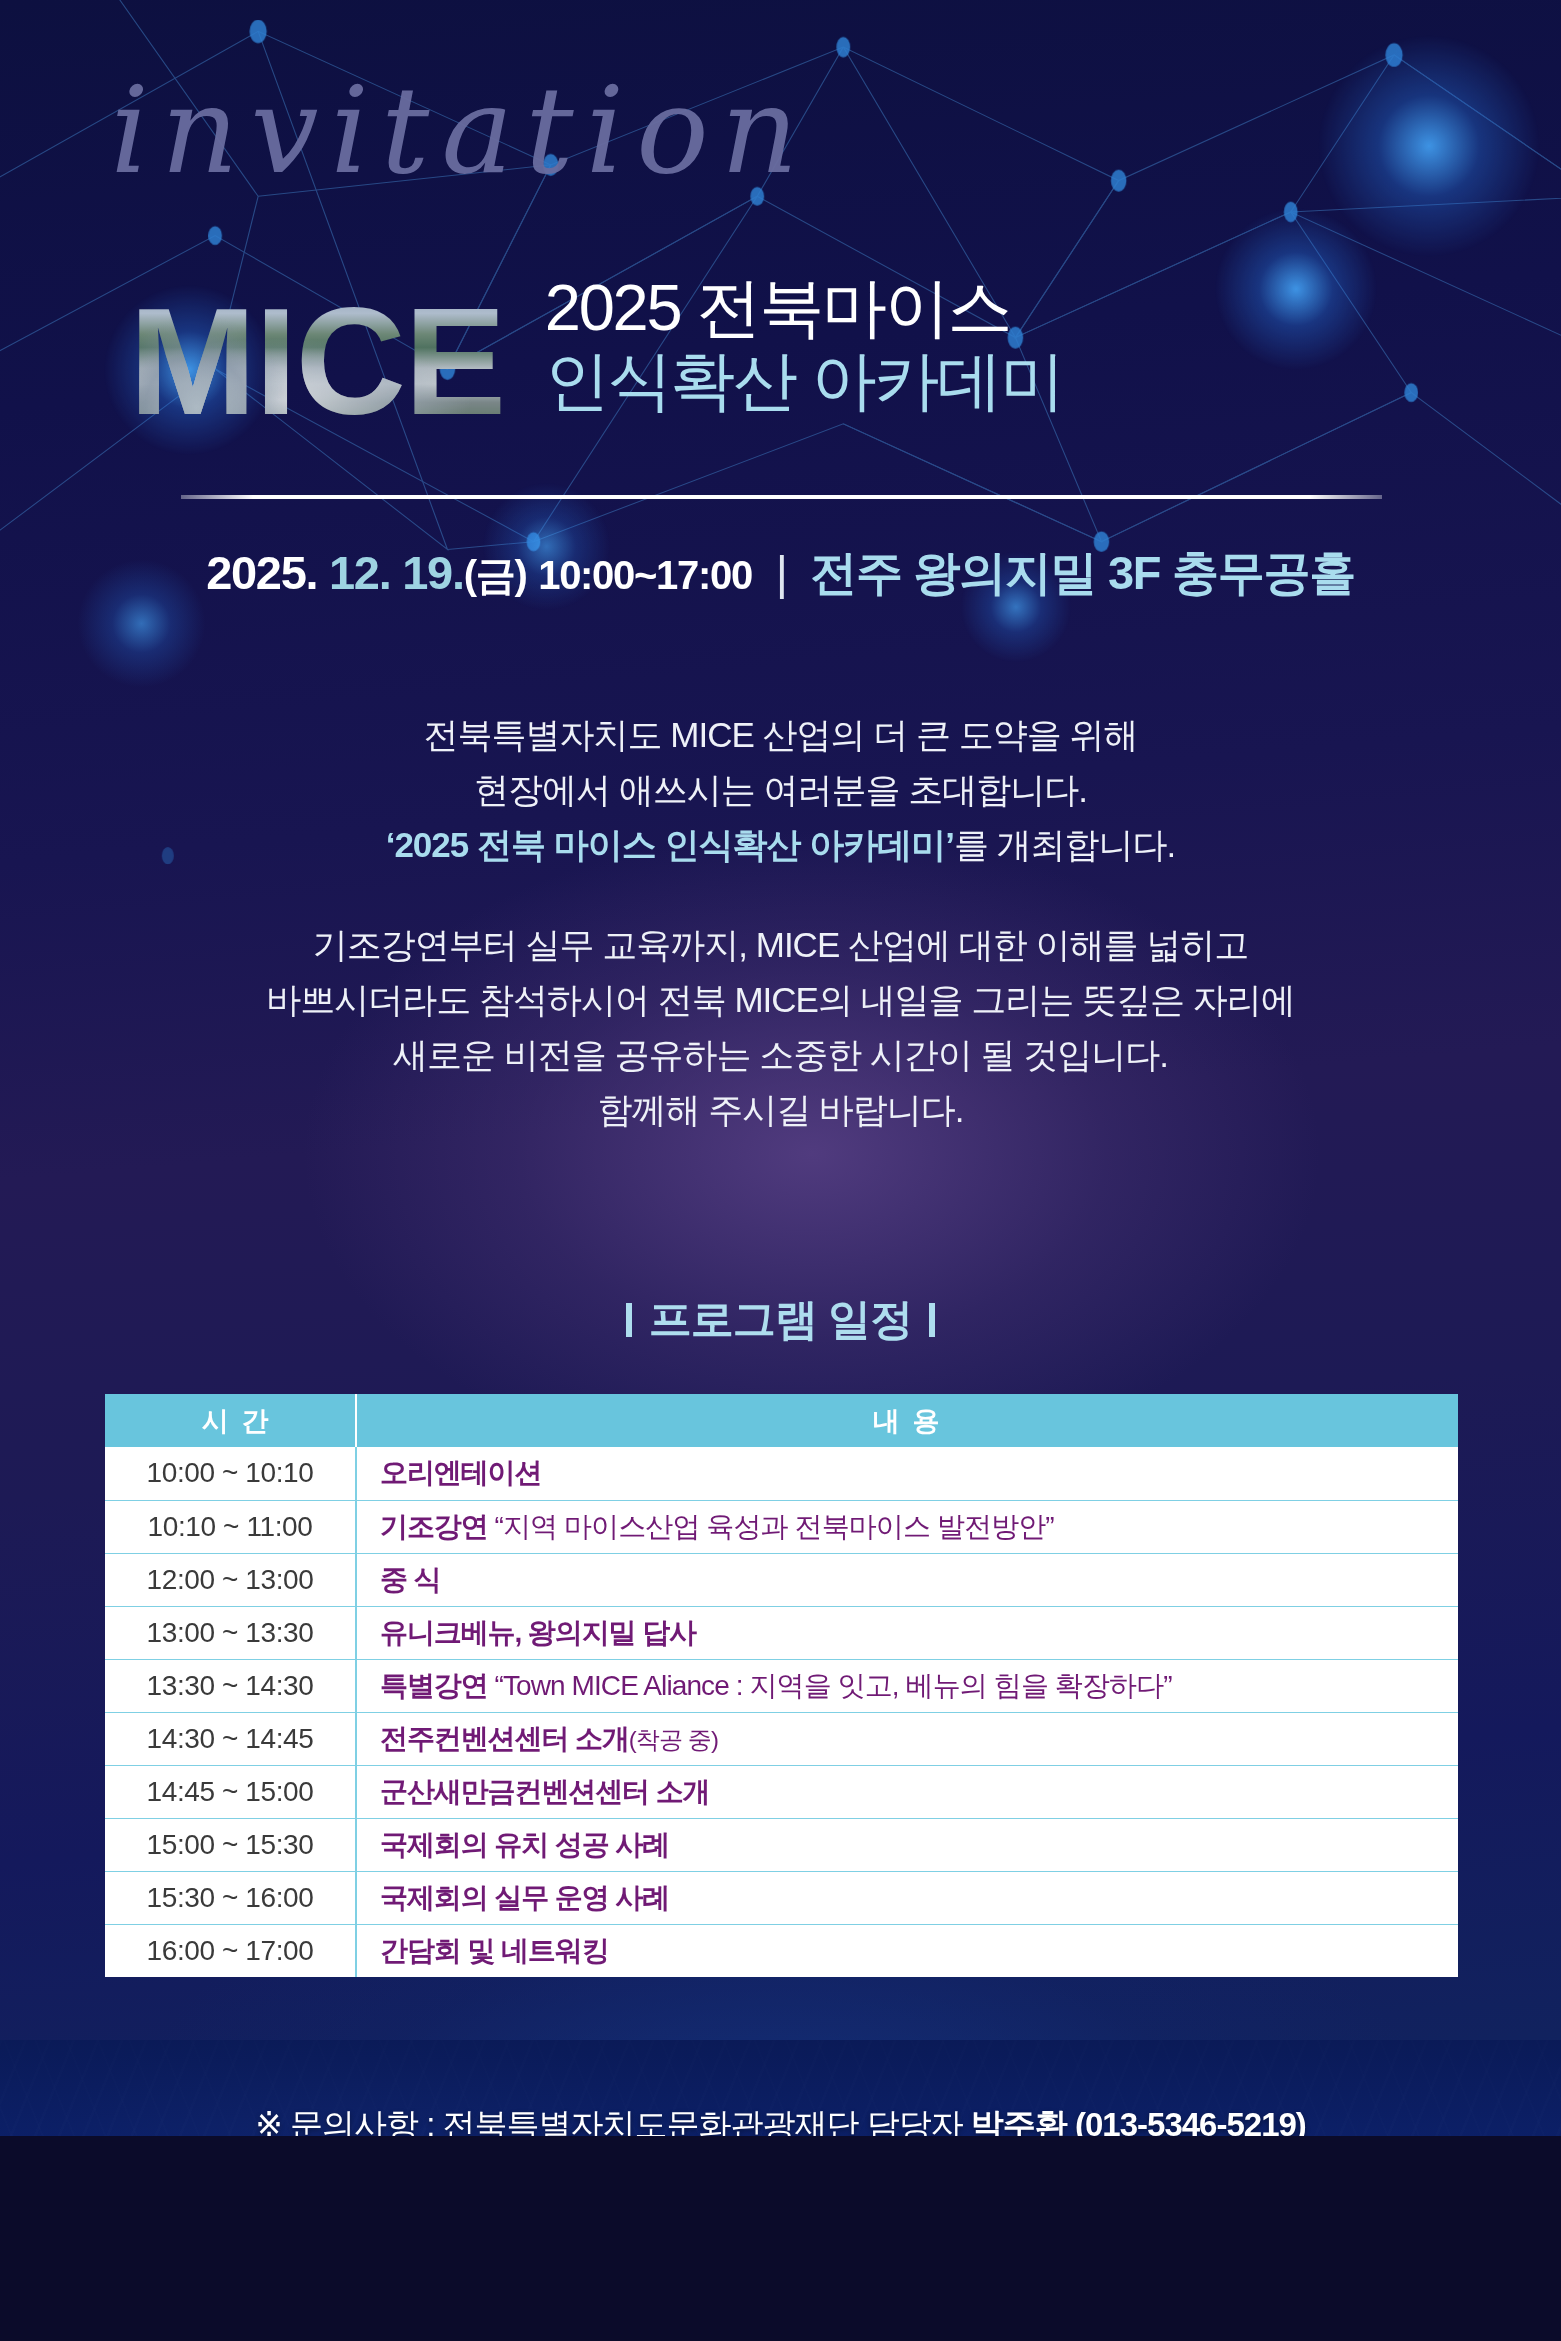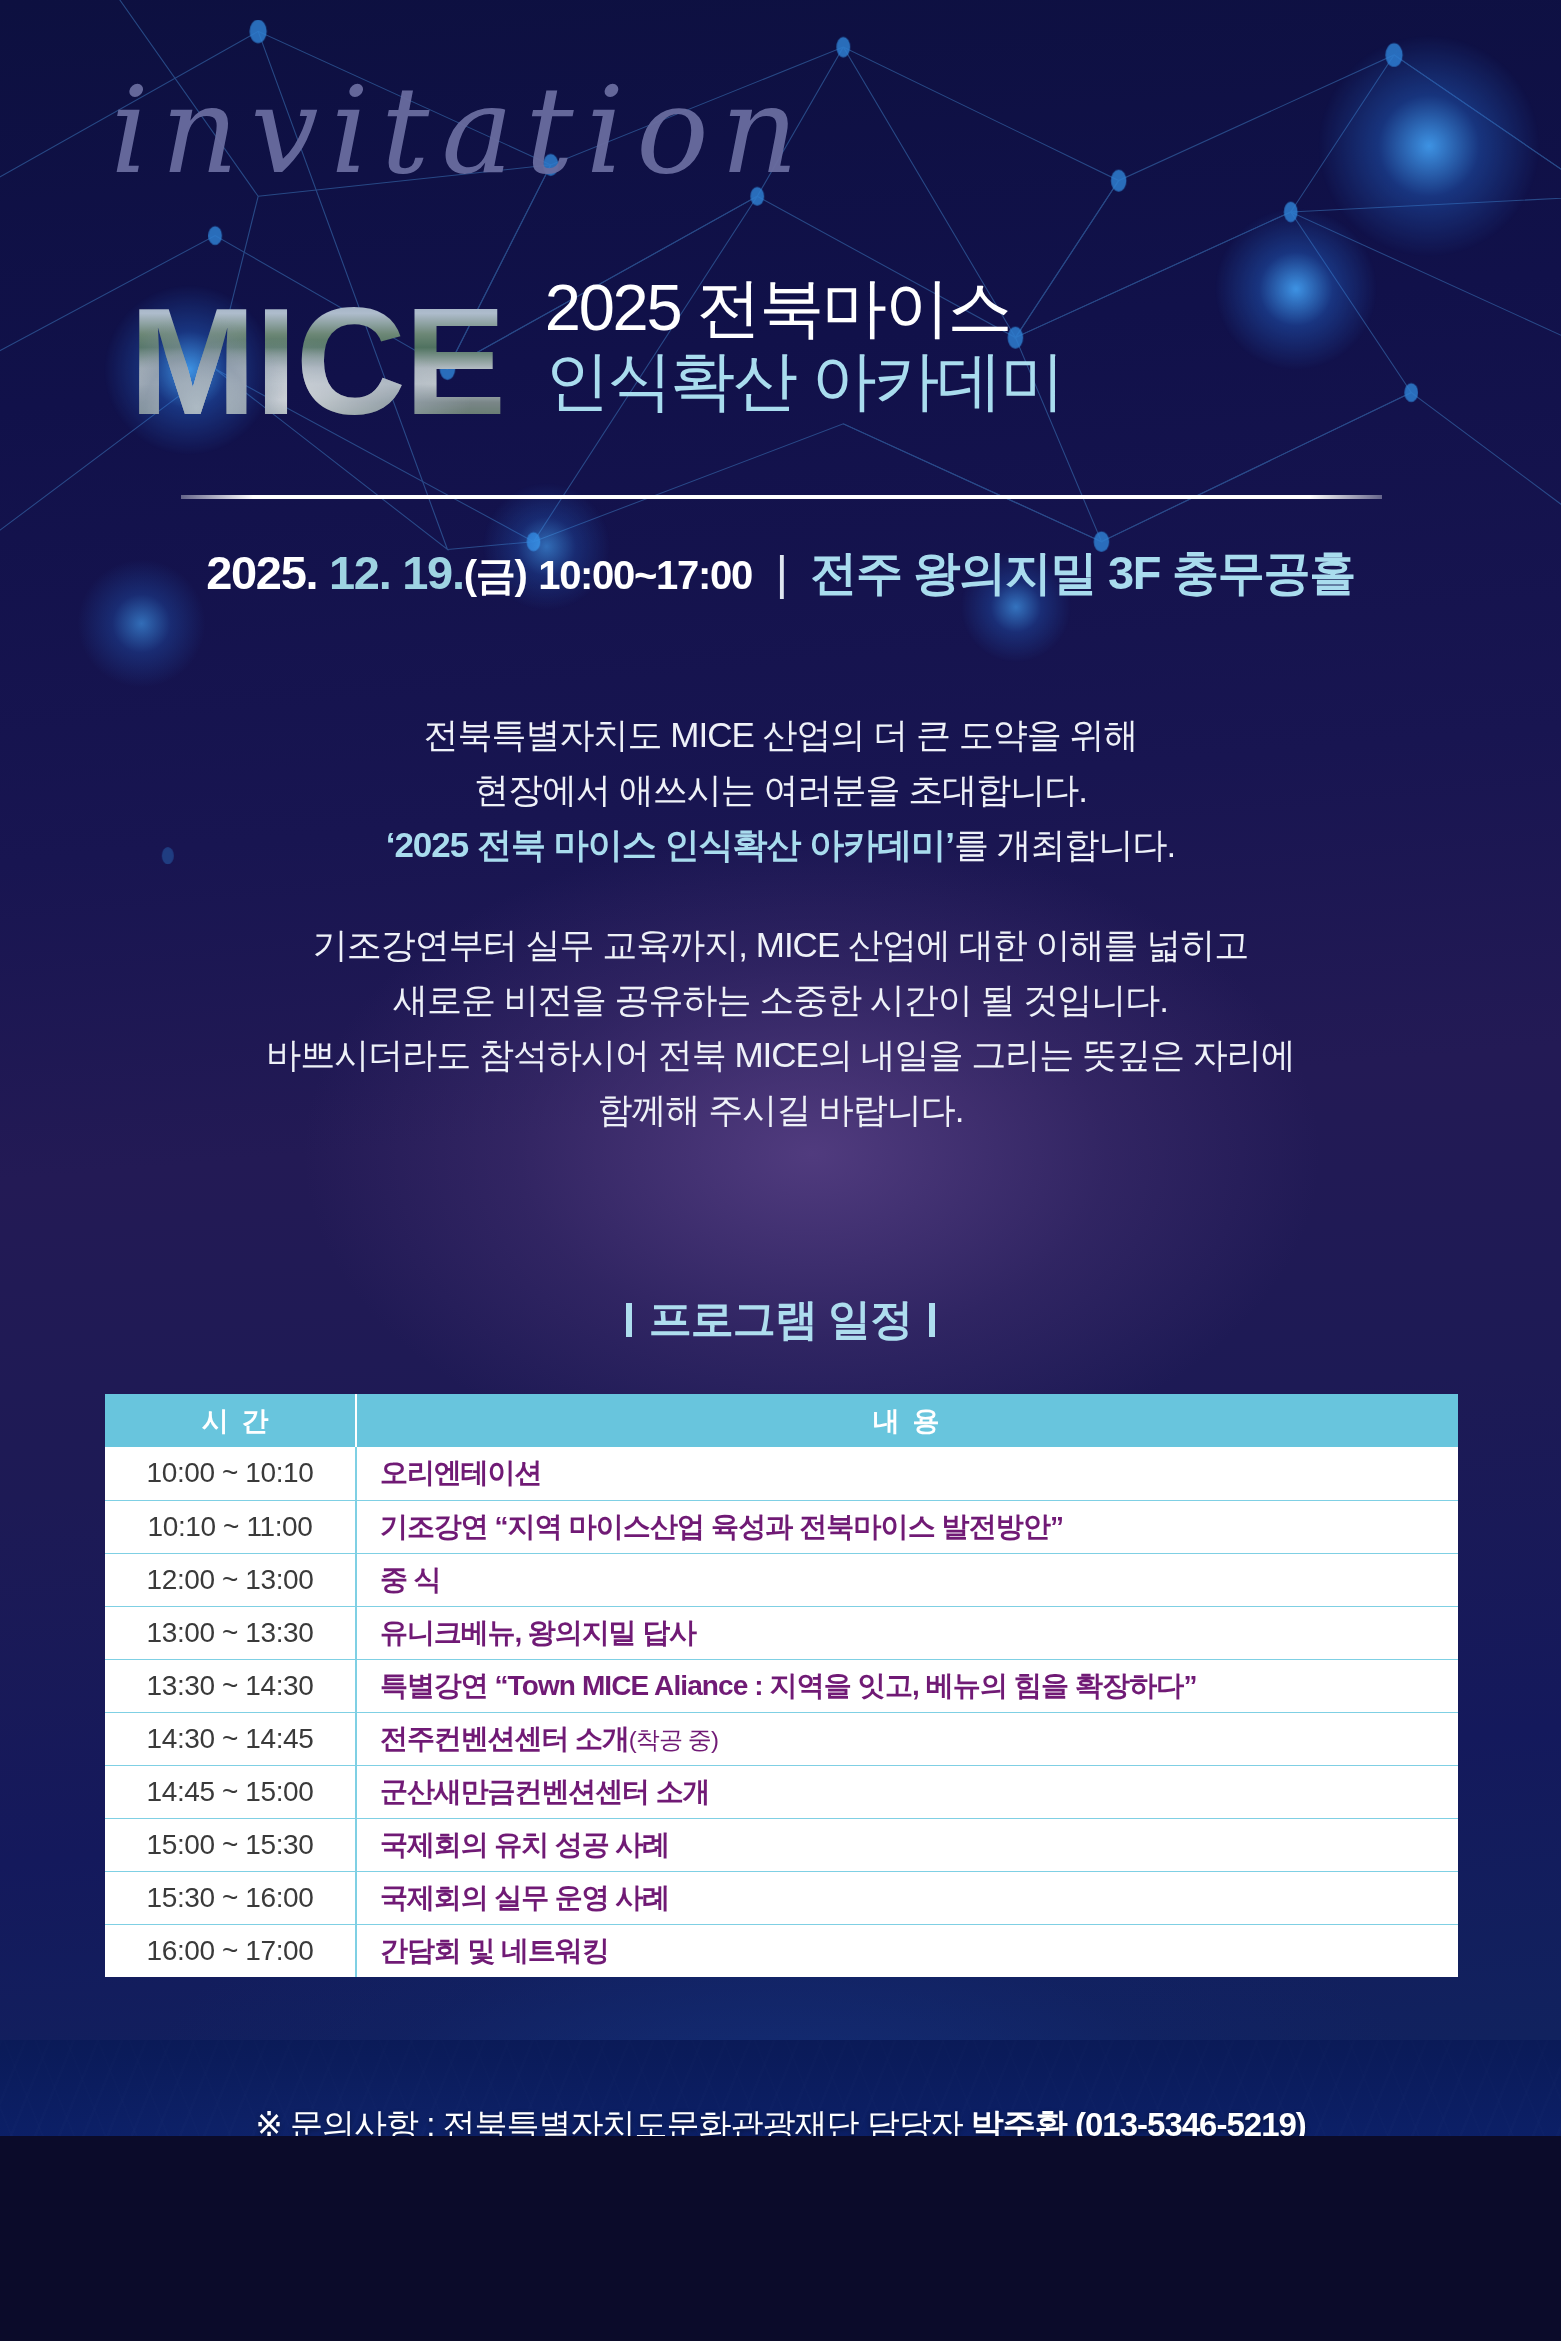--- a/index.html
+++ b/index.html
@@ -194,21 +194,21 @@
     border-right: 2.6px solid #7fd0e4;
     color: #3a3a3a;
   }
   .schedule tbody td.td-desc {
     padding-left: 23px;
     font-weight: 700;
     letter-spacing: -1.1px;
     color: #701a75;
   }
   .schedule tbody td.td-desc .reg {
-    font-weight: 700;
+    font-weight: 400;
     letter-spacing: -0.9px;
     text-align: center;
   }
   .schedule tbody td.td-desc .sm {
     font-weight: 400;
     font-size: 24px;
     letter-spacing: -0.9px;
   }
 
   
@@ -344,22 +344,22 @@
   </header>
 
   <section class="body-copy">
     <p>전북특별자치도 MICE 산업의 더 큰 도약을 위해</p>
     <p>현장에서 애쓰시는 여러분을 초대합니다.</p>
     <p><span class="hl">‘</span><span class="hl">2025 전북 마이스 인식확산 아카데미</span><span class="hl">’</span><span>를 개최합니다.</span></p>
 
     <div class="para-gap"></div>
 
     <p>기조강연부터 실무 교육까지, MICE 산업에 대한 이해를 넓히고</p>
+    <p>바쁘시더라도 참석하시어 전북 MICE의 내일을 그리는 뜻깊은 자리에</p>
     <p>새로운 비전을 공유하는 소중한 시간이 될 것입니다.</p>
-    <p>바쁘시더라도 참석하시어 전북 MICE의 내일을 그리는 뜻깊은 자리에</p>
     <p>함께해 주시길 바랍니다.</p>
   </section>
 
   <h2 class="section-heading">
     <span class="bar"></span><span>프로그램 일정</span><span class="bar"></span>
   </h2>
 
   <table class="schedule">
     <colgroup>
       <col class="c-time">

